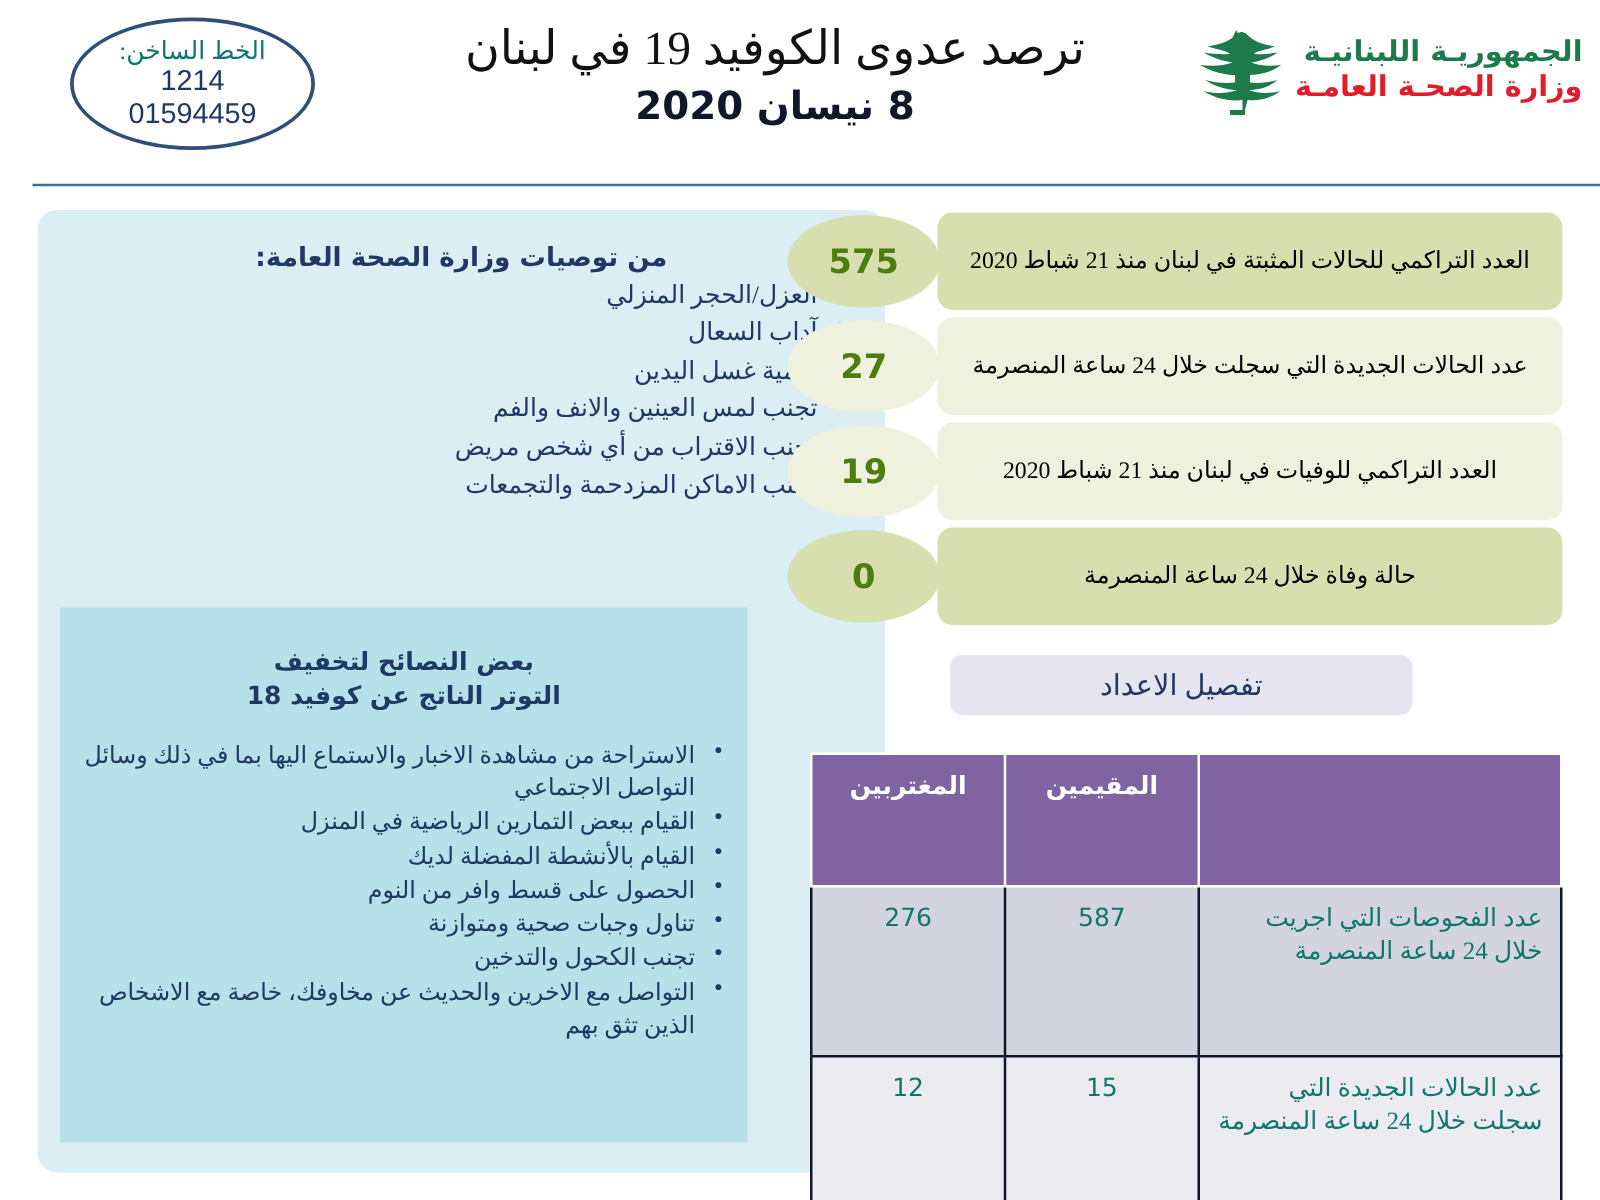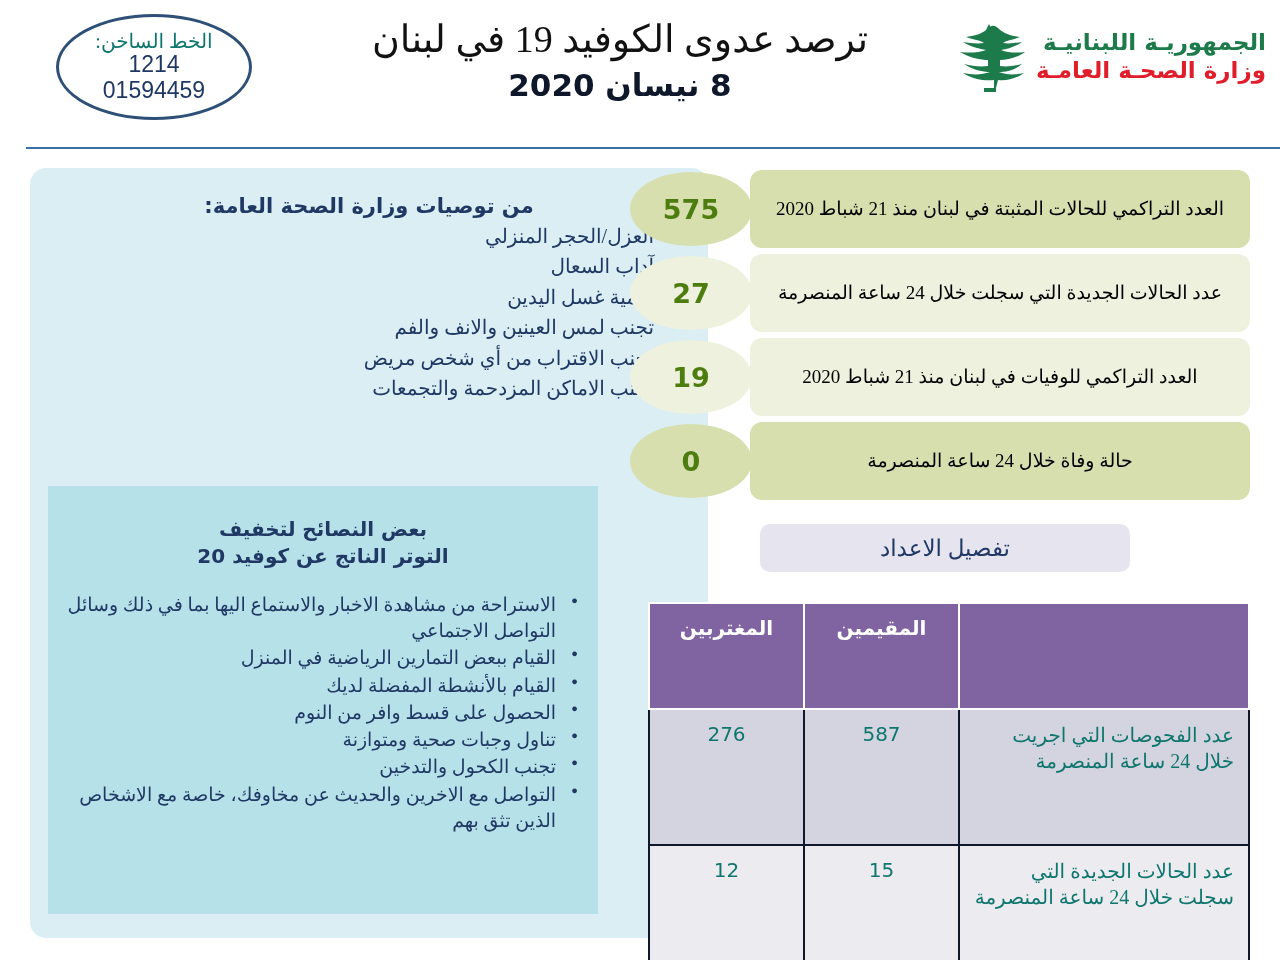--- a/index.html
+++ b/index.html
@@ -350,21 +350,21 @@
     <li>آداب السعال</li>
     <li>أهمية غسل اليدين</li>
     <li>تجنب لمس العينين والانف والفم</li>
     <li>تجنب الاقتراب من أي شخص مريض</li>
     <li>تجنب الاماكن المزدحمة والتجمعات</li>
   </ul>
 
   <div id="stress-box">
     <div id="stress-title">
       <div>بعض النصائح لتخفيف</div>
-      <div>التوتر الناتج عن كوفيد 20</div>
+      <div>التوتر الناتج عن كوفيد 18</div>
     </div>
     <ul id="stress-list">
       <li>الاستراحة من مشاهدة  الاخبار والاستماع اليها بما في ذلك وسائل التواصل الاجتماعي</li>
       <li>القيام ببعض التمارين الرياضية في المنزل</li>
       <li>القيام بالأنشطة المفضلة لديك</li>
       <li>الحصول على قسط وافر من النوم</li>
       <li>تناول وجبات  صحية ومتوازنة</li>
       <li>تجنب الكحول والتدخين</li>
       <li>التواصل مع الاخرين والحديث عن مخاوفك، خاصة مع الاشخاص الذين تثق بهم</li>
     </ul>

